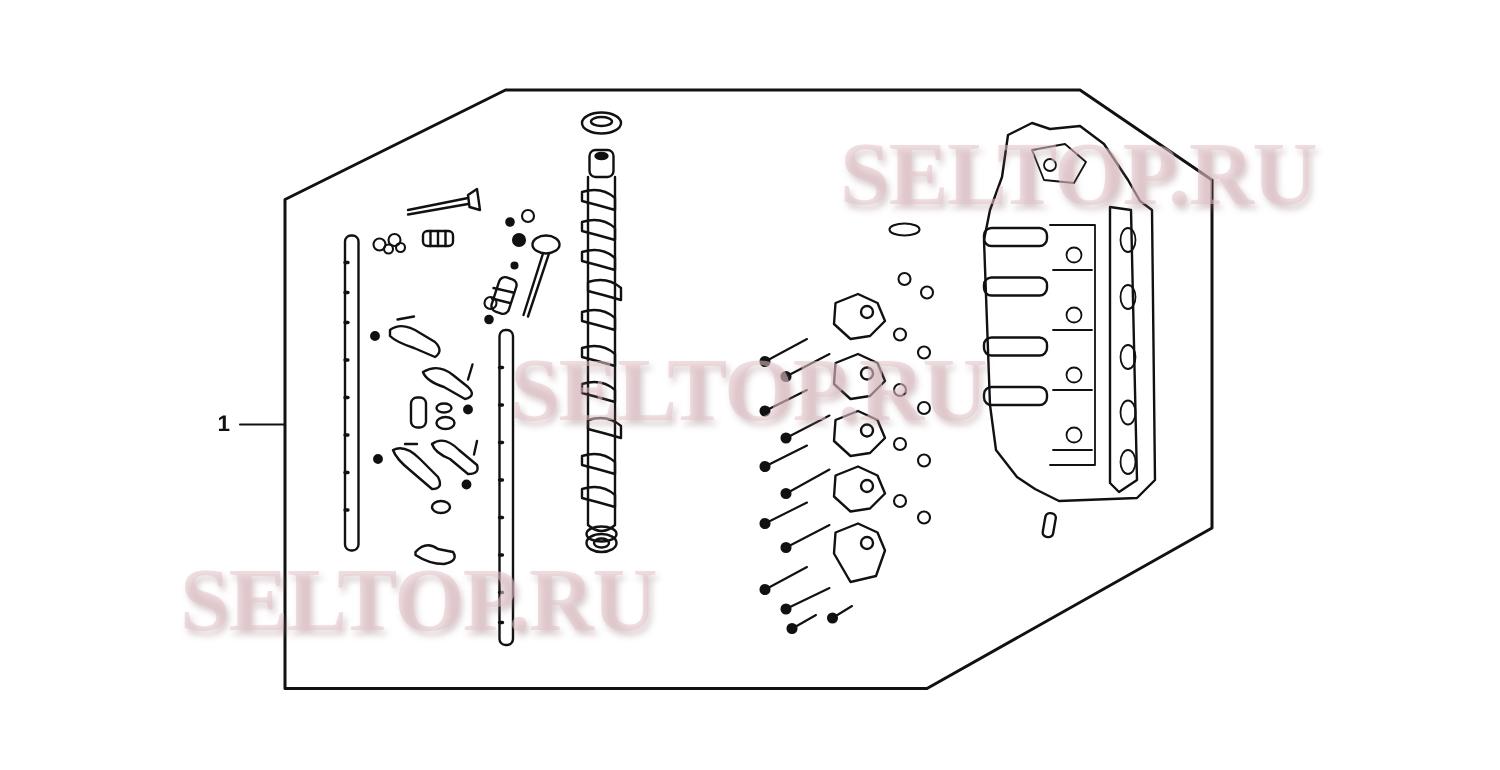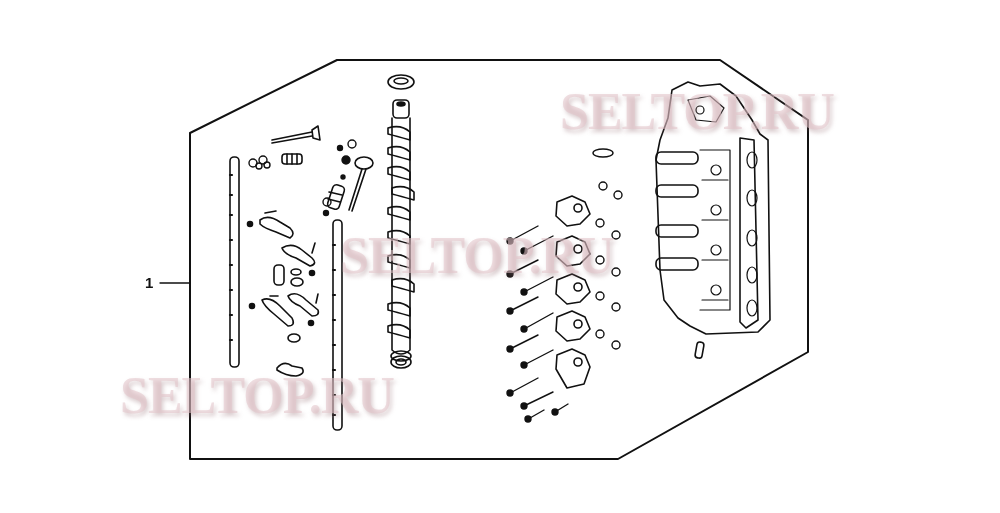--- a/index.html
+++ b/index.html
@@ -1,19 +1,19 @@
 <!DOCTYPE html>
 <html><head>
 <meta charset="utf-8">
 <style>
   html, body { margin: 0; padding: 0; background: #ffffff; }
   body { width: 1000px; height: 513px; position: relative; overflow: hidden; font-family: "Liberation Sans", sans-serif; }
   #diagram { position: absolute; left: 0; top: 0; width: 1000px; height: 513px; }
   .callout { position: absolute; font-family: "Liberation Sans", sans-serif; font-weight: bold; font-size: 15px; color: #111; }
-  .watermark { position: absolute; font-family: "Liberation Serif", serif; font-weight: bold; font-size: 52px; letter-spacing: -1px;
+  .watermark { position: absolute; font-family: "Liberation Serif", serif; font-weight: bold; font-size: 60px; letter-spacing: -1px;
     color: rgba(225, 195, 200, 0.55); text-shadow: 2px 3px 4px rgba(150,110,115,0.35); pointer-events: none; white-space: nowrap; }
   .faint { position: absolute; font-family: "Liberation Serif", serif; font-size: 22px; color: rgba(200,200,200,0.25); white-space: nowrap; pointer-events: none; }
 </style>
 </head>
 <body>
 
 <div class="faint" style="left:10px;top:40px;">&nbsp;</div>
 
 <svg id="diagram" viewBox="0 0 1000 513" xmlns="http://www.w3.org/2000/svg">
   <g fill="none" stroke="#111" stroke-width="1.6" stroke-linejoin="round" stroke-linecap="round">

